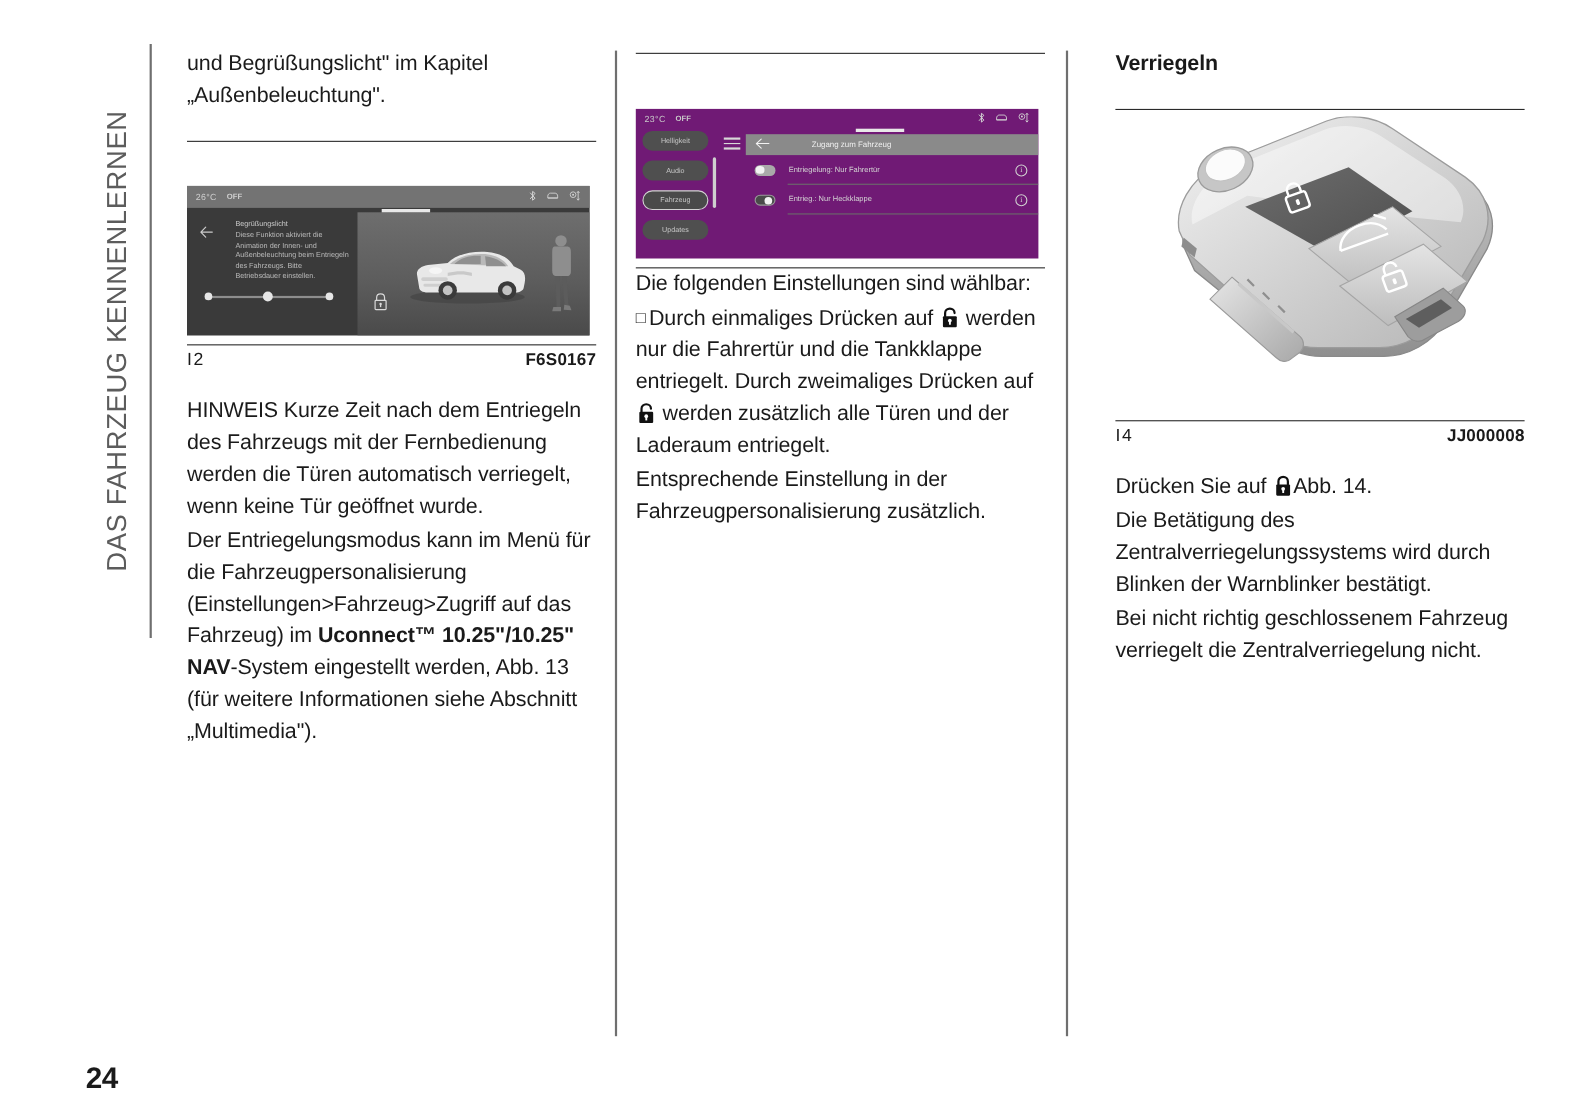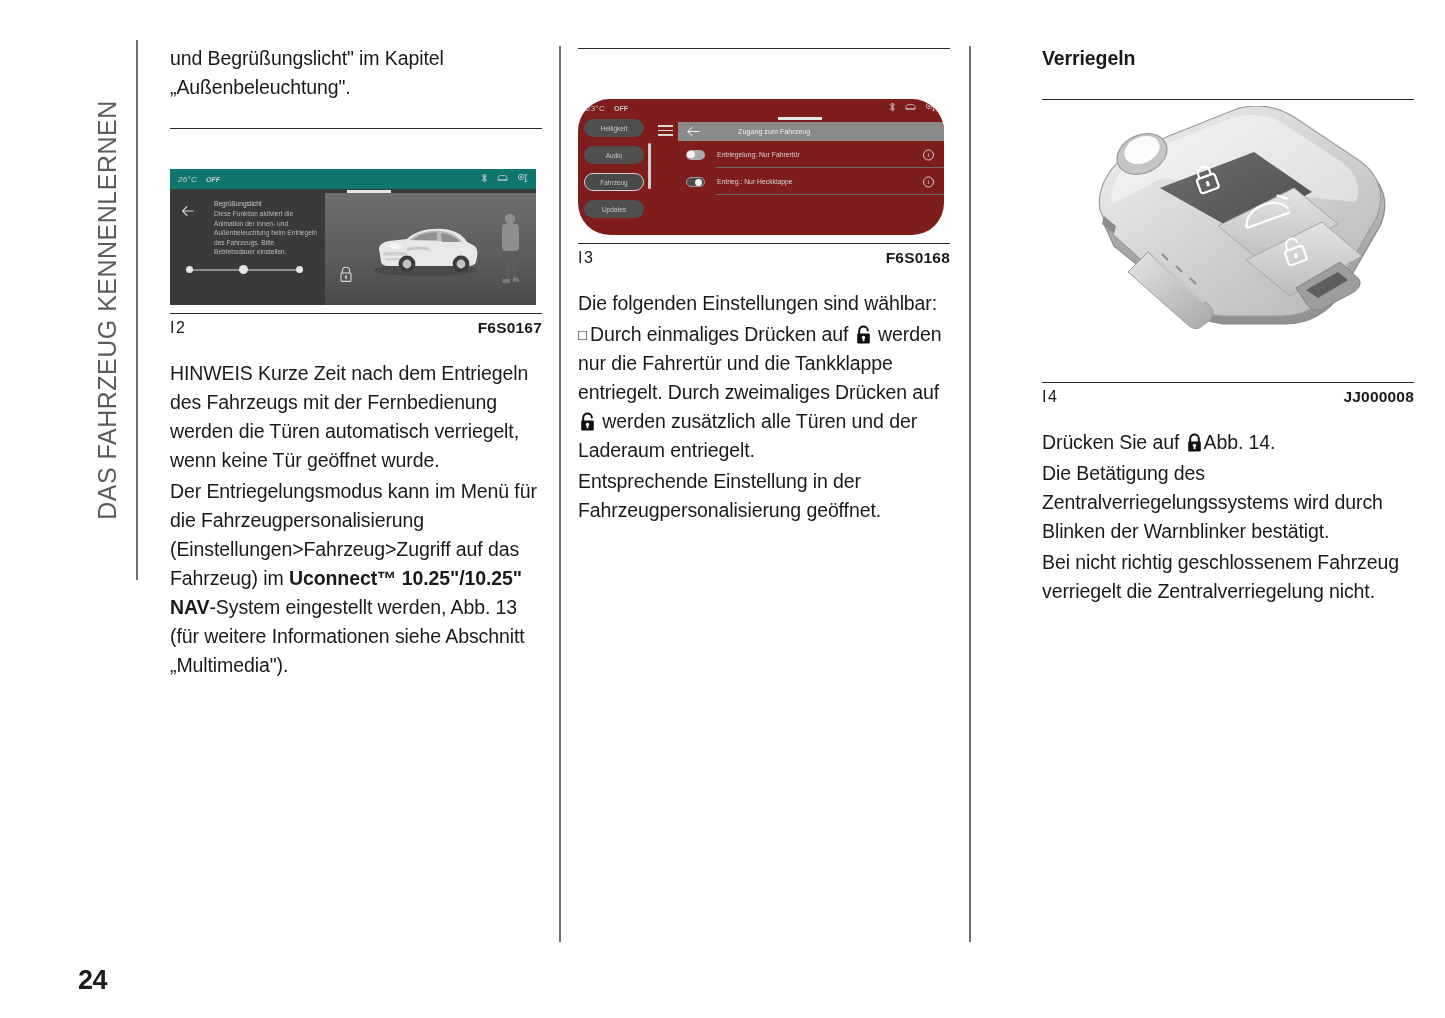--- a/index.html
+++ b/index.html
@@ -32,21 +32,21 @@
   }
 
   
   .col {
     position: absolute;
     top: 44px;
     width: 372px;
   }
   .col-1 { left: 170px; }
   .col-2 { left: 578px; }
-  .col-3 { left: 1042px; }
+  .col-3 { left: 1014px; }
 
   .col-divider {
     position: absolute;
     top: 46px;
     width: 2px;
     height: 896px;
     background: #6f6f6f;
   }
   .divider-1 { left: 559px; }
   .divider-2 { left: 969px; }
@@ -96,28 +96,27 @@
 
   
   .uc-screen {
     width: 366px; height: 136px;
     background: #3a3a3a;
     position: relative;
     overflow: hidden;
   }
   .uc-statusbar {
     height: 20px;
-    background: #0f766e;
+    background: #737373;
     display: flex;
     align-items: center;
     padding: 0 8px;
     font-size: 8px;
     color: #cfcfcf;
     justify-content: space-between;
-    font-style: italic;
   }
   .uc-sb-left { display: flex; gap: 9px; align-items: center; }
   .uc-sb-right { display: flex; gap: 9px; align-items: center; font-size: 9px; }
   .uc-temp { letter-spacing: 0.3px; }
   .uc-off { font-size: 7px; font-weight: bold; }
 
   .uc-body { display: flex; height: 116px; }
   .uc-left {
     width: 155px;
     position: relative;
@@ -166,24 +165,23 @@
   .uc-lock-small {
     position: absolute; left: 14px; bottom: 22px;
     width: 14px; height: 17px;
   }
   .uc-car { position: absolute; left: 38px; top: 22px; }
   .uc-person { position: absolute; right: 14px; top: 18px; }
 
   
   .uc2 {
     width: 366px; height: 136px;
-    background: #7f1d1d;
+    background: #701a75;
     position: relative;
     overflow: hidden;
-    border-radius: 32px;
   }
   .uc2-status {
     height: 18px;
     display: flex; align-items: center;
     justify-content: space-between;
     padding: 0 8px;
     font-size: 8px; color: #c9c9c9;
   }
   .uc2-main { display: flex; height: 118px; }
   .uc2-sidebar {
@@ -478,42 +476,38 @@
                 <div class="uc2-knob"></div>
               </div>
             <span class="uc2-row-label">Entrieg.: Nur Heckklappe</span>
             <span class="uc2-info">i</span>
           </div>
         </div>
       </div>
     </div>
 
     <div class="fig-rule-bottom"></div>
-    <div class="fig-caption">
-      <span class="fig-num">I3</span>
-      <span class="fig-code">F6S0168</span>
-    </div>
   </div>
 
   <p class="body">Die folgenden Einstellungen sind wählbar:</p>
 
 
   <p class="body"><span class="bullet-sq">□</span><span>Durch einmaliges Drücken auf</span> <span class="lock-inline"><svg width="17" height="20" viewBox="0 0 17 20">
           <path d="M4.2 8.4 L4.2 5.6 C4.2 3.2 6.1 1.5 8.5 1.5 C10.9 1.5 12.8 3.2 12.8 5.6" stroke="#111" stroke-width="2" fill="none" stroke-linecap="round"></path>
           <rect x="2.2" y="8.4" width="12.6" height="10.2" rx="1" fill="#111"></rect>
           <circle cx="8.5" cy="12.4" r="1.7" fill="#fff"></circle>
           <rect x="7.7" y="12.6" width="1.7" height="3.6" fill="#fff"></rect>
         </svg></span> <span>werden nur die Fahrertür und die Tankklappe entriegelt. Durch zweimaliges Drücken auf</span> <span class="lock-inline"><svg width="17" height="20" viewBox="0 0 17 20">
           <path d="M4.2 8.4 L4.2 5.6 C4.2 3.2 6.1 1.5 8.5 1.5 C10.9 1.5 12.8 3.2 12.8 5.6" stroke="#111" stroke-width="2" fill="none" stroke-linecap="round"></path>
           <rect x="2.2" y="8.4" width="12.6" height="10.2" rx="1" fill="#111"></rect>
           <circle cx="8.5" cy="12.4" r="1.7" fill="#fff"></circle>
           <rect x="7.7" y="12.6" width="1.7" height="3.6" fill="#fff"></rect>
         </svg></span> <span>werden zusätzlich alle Türen und der Laderaum entriegelt.</span></p>
 
-  <p class="body">Entsprechende Einstellung in der Fahrzeugpersonalisierung geöffnet.</p>
+  <p class="body">Entsprechende Einstellung in der Fahrzeugpersonalisierung zusätzlich.</p>
 
 </div>
 
 <div class="col col-3">
 
   <h3 class="heading">Verriegeln</h3>
 
   <div class="figure" style="margin-top:26px;">
     <div class="fig-rule-top" style="margin-bottom:6px;"></div>
 

